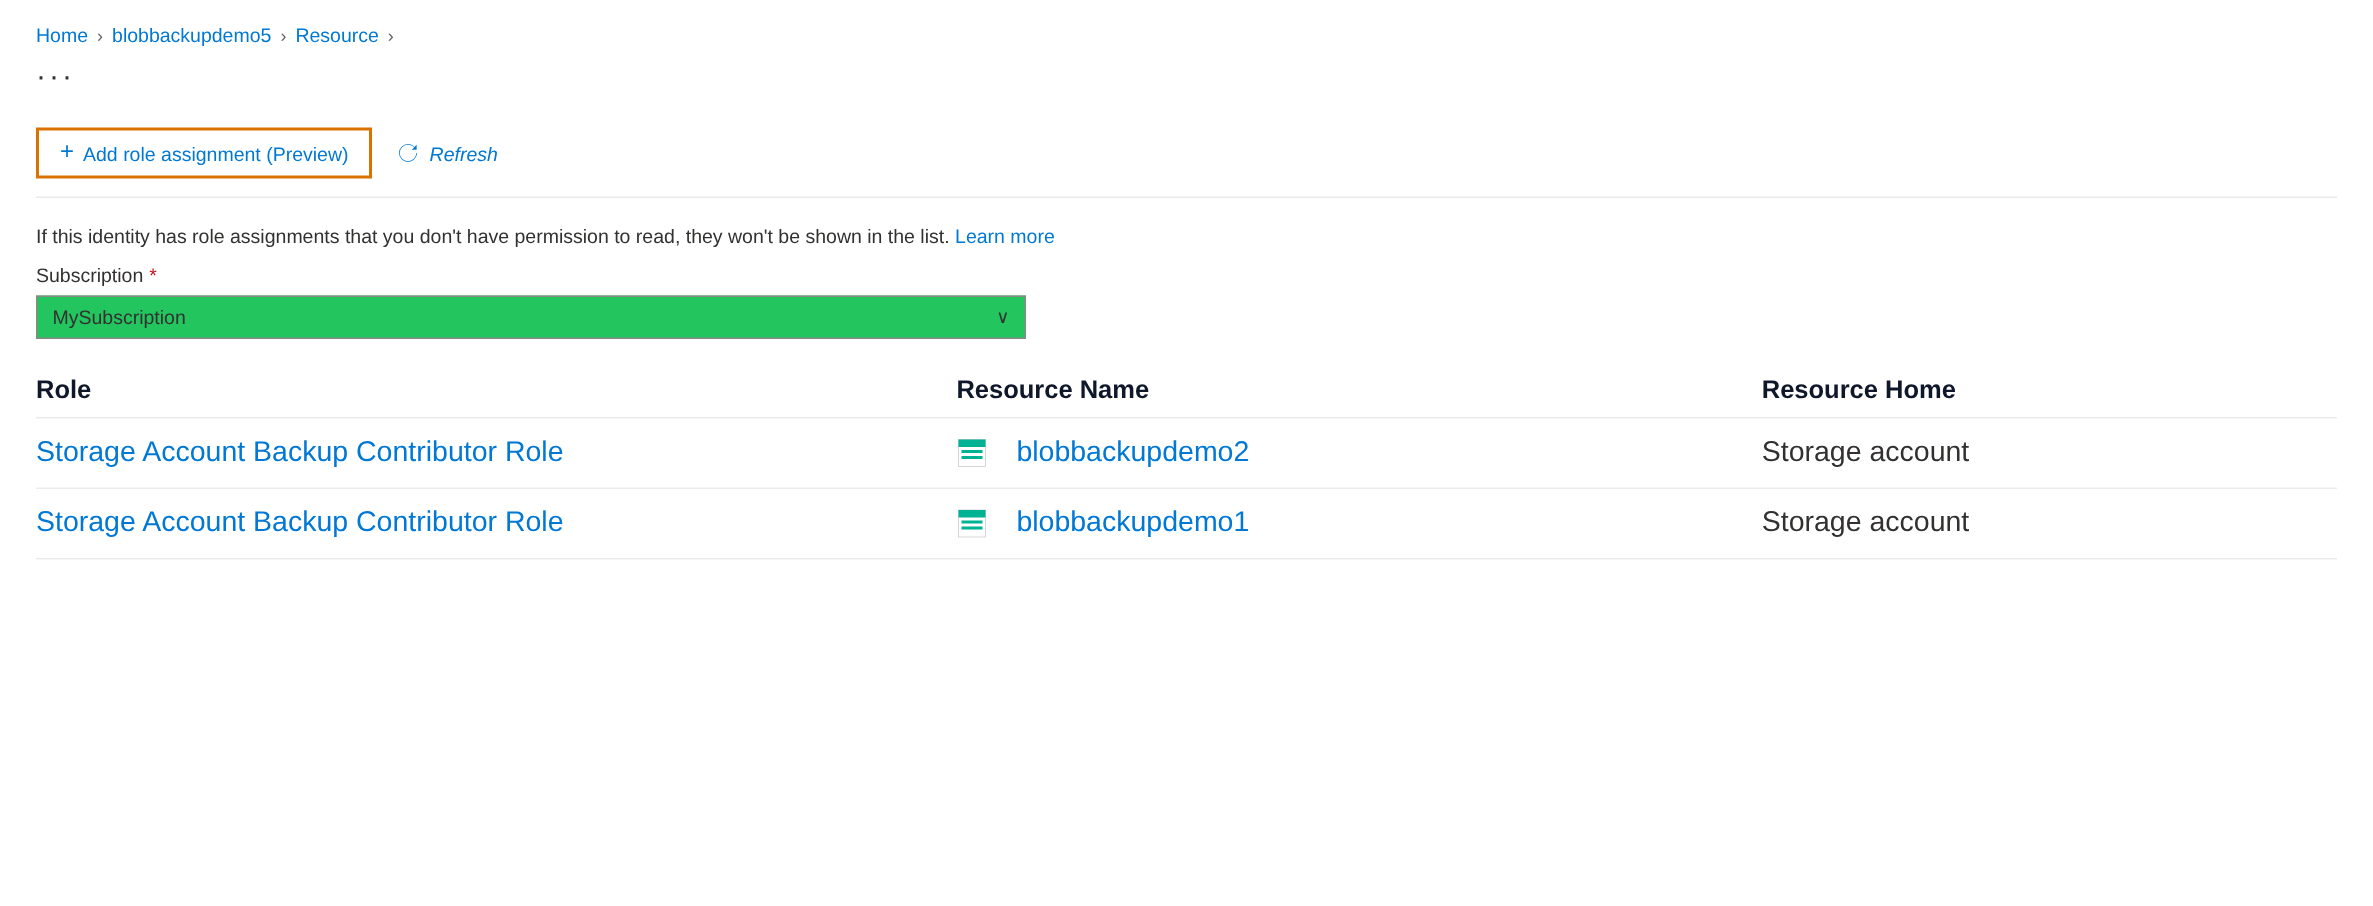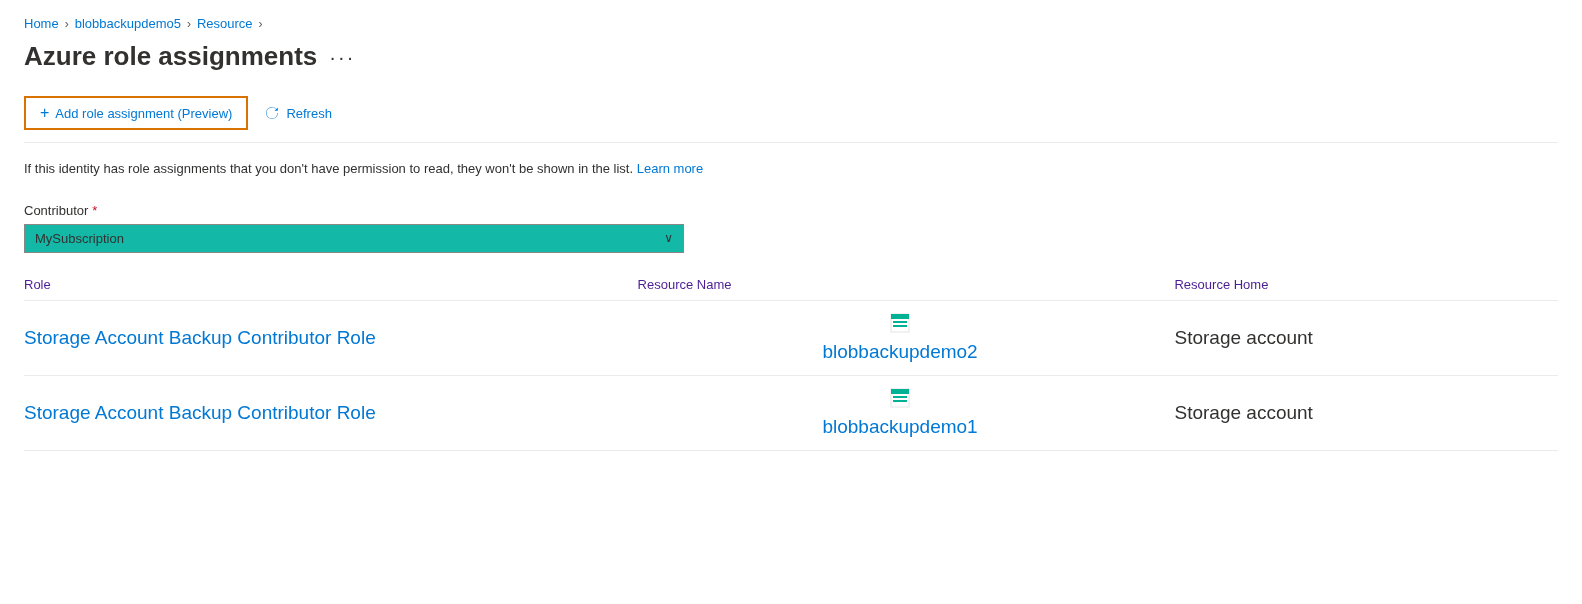--- a/index.html
+++ b/index.html
@@ -81,32 +81,33 @@
       display: flex;
       align-items: center;
       gap: 6px;
       border: none;
       background: none;
       color: #0078d4;
       font-size: 13px;
       cursor: pointer;
       font-family: inherit;
       padding: 6px 8px;
+      font-style: italic;
     }
     .refresh-icon {
       width: 16px;
       height: 16px;
       display: inline-block;
     }
 
     
     .info-text {
       font-size: 13px;
       color: #323130;
-      margin-bottom: 24px;
+      margin-bottom: 8px;
       line-height: 1.5;
     }
     .info-text a {
       color: #0078d4;
       text-decoration: none;
     }
 
     
     .subscription-section {
       margin-bottom: 16px;
@@ -124,43 +125,43 @@
       font-size: 13px;
     }
     .subscription-dropdown {
       display: flex;
       align-items: center;
       justify-content: space-between;
       border: 1px solid #8a8886;
       padding: 6px 10px;
       width: 660px;
       cursor: pointer;
-      background: #14b8a6;
+      background: #22c55e;
       font-size: 13px;
       color: #323130;
     }
     .dropdown-chevron {
       font-size: 12px;
       color: #323130;
     }
 
     
     .role-table {
       width: 100%;
       border-collapse: collapse;
     }
     .role-table thead tr {
       border-bottom: 1px solid #edebe9;
     }
     .role-table th {
       text-align: left;
-      font-weight: 400;
-      font-size: 13px;
+      font-weight: 700;
+      font-size: 17px;
       padding: 8px 12px 8px 0;
-      color: #4c1d95;
+      color: #0f172a;
     }
     .role-table th:first-child { width: 40%; }
     .role-table th:nth-child(2) { width: 35%; margin-left: 44px; }
     .role-table th:nth-child(3) { width: 25%; }
     .role-table tbody tr {
       border-bottom: 1px solid #edebe9;
     }
     .role-table td {
       padding: 12px 12px 12px 0;
       font-size: 19px;
@@ -168,22 +169,21 @@
     }
     .role-link {
       color: #0078d4;
       text-decoration: none;
       cursor: pointer;
     }
 
     .resource-name-cell {
       display: flex;
       align-items: center;
-      gap: 8px;
-      flex-direction: column;
+      gap: 20px;
     }
 
     
     .storage-icon {
       width: 20px;
       height: 20px;
       flex-shrink: 0;
     }
   </style>
 </head>
@@ -192,21 +192,20 @@
 <nav class="breadcrumb">
   <a href="#">Home</a>
   <span class="breadcrumb-separator">›</span>
   <a href="#">blobbackupdemo5</a>
   <span class="breadcrumb-separator">›</span>
   <a href="#">Resource</a>
   <span class="breadcrumb-separator">›</span>
 </nav>
 
 <div class="page-title-row">
-  <h1 class="page-title">Azure role assignments</h1>
   <span class="title-more-btn">···</span>
 </div>
 
 <div class="toolbar">
   <button class="btn-add-role">
     <span class="plus-icon">+</span>
     <span>Add role assignment (Preview)</span>
   </button>
   <button class="btn-refresh">
     <svg class="refresh-icon" viewBox="0 0 16 16" fill="none" xmlns="http://www.w3.org/2000/svg">
@@ -216,21 +215,21 @@
   </button>
 </div>
 
 <p class="info-text">
   <span>If this identity has role assignments that you don't have permission to read, they won't be shown in the list.</span>
   <a href="#">Learn more</a>
 </p>
 
 <div class="subscription-section">
   <div class="subscription-label">
-    <span>Contributor</span>
+    <span>Subscription</span>
     <span class="required-star">*</span>
   </div>
   <div class="subscription-dropdown">
     <span>MySubscription</span>
     <span class="dropdown-chevron">∨</span>
   </div>
 </div>
 
 <table class="role-table">
   <thead>

